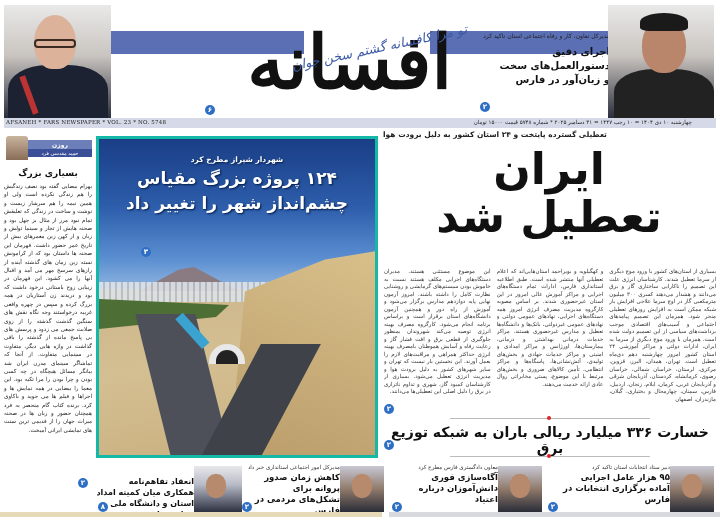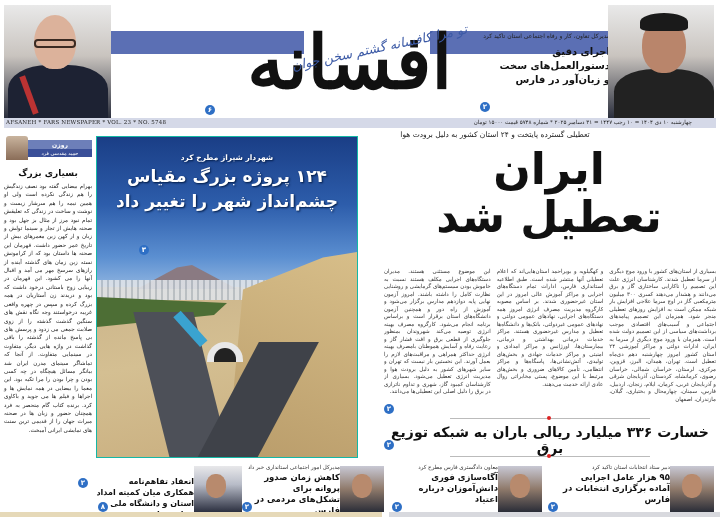--- a/index.html
+++ b/index.html
@@ -42,34 +42,34 @@
   .teaser-right .pg-badge { position: absolute; left: -10px; top: 102px; }
 
   .logo { position: absolute; left: 252px; top: 18px; width: 200px; height: 100px; }
   .logo-main { position: absolute; left: 0; top: -6px; width: 200px; font-family: "DejaVu Serif", serif; font-size: 74px; font-weight: bold; color: #111; direction: rtl; text-align: center; letter-spacing: -4px; line-height: 100px; }
   .logo-sub { position: absolute; left: 38px; top: 22px; font-family: "DejaVu Serif", serif; font-style: italic; font-size: 13px; color: #3c5aa6; transform: rotate(-12deg); white-space: nowrap; direction: rtl; }
 
   .infobar { position: absolute; left: 4px; top: 118px; width: 712px; height: 10px; background: #d5d9e8; }
   .infobar-en { position: absolute; left: 2px; top: 1px; font-family: "DejaVu Serif", serif; font-size: 5.5px; color: #222; letter-spacing: 0.2px; white-space: nowrap; }
   .infobar-fa { position: absolute; right: 24px; top: 1px; font-size: 5.5px; color: #222; direction: rtl; white-space: nowrap; }
 
-  .subhead { position: absolute; left: 300px; top: 130px; width: 390px; text-align: center; direction: rtl; font-size: 7.5px; font-weight: normal; color: #222; }
+  .subhead { position: absolute; left: 300px; top: 130px; width: 390px; text-align: center; direction: rtl; font-size: 7.5px; font-weight: bold; color: #222; }
 
   
   .col-left { position: absolute; left: 4px; top: 136px; width: 88px; height: 352px; direction: rtl; }
   .col-head { position: relative; height: 24px; }
   .col-head .author-photo { position: absolute; left: 2px; top: 0; width: 22px; height: 24px; background: linear-gradient(180deg,#c9b49e,#8a6d58); border-radius: 3px 3px 0 0; }
   .col-head .tag { position: absolute; left: 24px; top: 4px; width: 64px; height: 9px; background: #6d7fb9; color: #fff; font-size: 6px; text-align: center; font-weight: bold; line-height: 9px; }
   .col-head .author { position: absolute; left: 24px; top: 13px; width: 64px; height: 8px; background: #3a4f98; color: #fff; font-size: 5px; text-align: center; line-height: 8px; }
   .col-title { font-size: 9px; font-weight: bold; text-align: center; margin-top: 8px; }
   .col-body { font-size: 5.6px; line-height: 8.4px; text-align: justify; margin-top: 4px; color: #222; }
   .col-left .pg-badge { position: absolute; right: 4px; bottom: 0; }
 
   
-  .photo-story { position: absolute; left: 96px; top: 136px; width: 262px; height: 322px; overflow: hidden; border: 1px solid #14b8a6; }
+  .photo-story { position: absolute; left: 96px; top: 136px; width: 282px; height: 322px; overflow: hidden; border: 3px solid #14b8a6; }
   .ps-sky { position: absolute; left: 0; top: 0; width: 100%; height: 150px; background: linear-gradient(180deg,#1a3e86 0%,#2d5dab 45%,#5b8fd1 80%,#8fb4e0 100%); }
   .ps-ground { position: absolute; left: 0; top: 150px; width: 100%; height: 172px; background: linear-gradient(170deg,#cbb48a 0%,#d4bf92 40%,#c8ad7d 100%); }
   .ps-city { position: absolute; left: 0; top: 143px; width: 180px; height: 20px; background: repeating-linear-gradient(90deg,#dfe3e8 0 4px,#b8c0c8 4px 6px); opacity: .9; }
   .ps-mount { position: absolute; left: 40px; top: 128px; width: 100px; height: 24px; background: #8a7a82; clip-path: polygon(0 100%, 40% 10%, 55% 0, 100% 100%); }
   .ps-trees { position: absolute; left: 0; top: 160px; width: 130px; height: 30px; background: #4d6e35; clip-path: polygon(0 0,100% 20%,90% 60%,0 100%); }
   .ps-hill { position: absolute; left: 130px; top: 110px; width: 160px; height: 212px; background: linear-gradient(200deg,#d9c08b,#b99c6a); clip-path: polygon(100% 0, 100% 100%, 0 100%, 10% 20%, 60% 5%); }
   .ps-road1 { position: absolute; left: 55px; top: 175px; width: 60px; height: 150px; background: #4d5058; transform: skewX(14deg); }
   .ps-road2 { position: absolute; left: 130px; top: 205px; width: 60px; height: 120px; background: #3f4249; transform: skewX(-28deg); }
   .ps-tunnel { position: absolute; left: 110px; top: 205px; width: 36px; height: 20px; background: #e8e8e8; border-radius: 18px 18px 0 0; }
   .ps-tunnel::after { content: ""; position: absolute; left: 7px; top: 6px; width: 22px; height: 14px; background: #222; border-radius: 11px 11px 0 0; }

